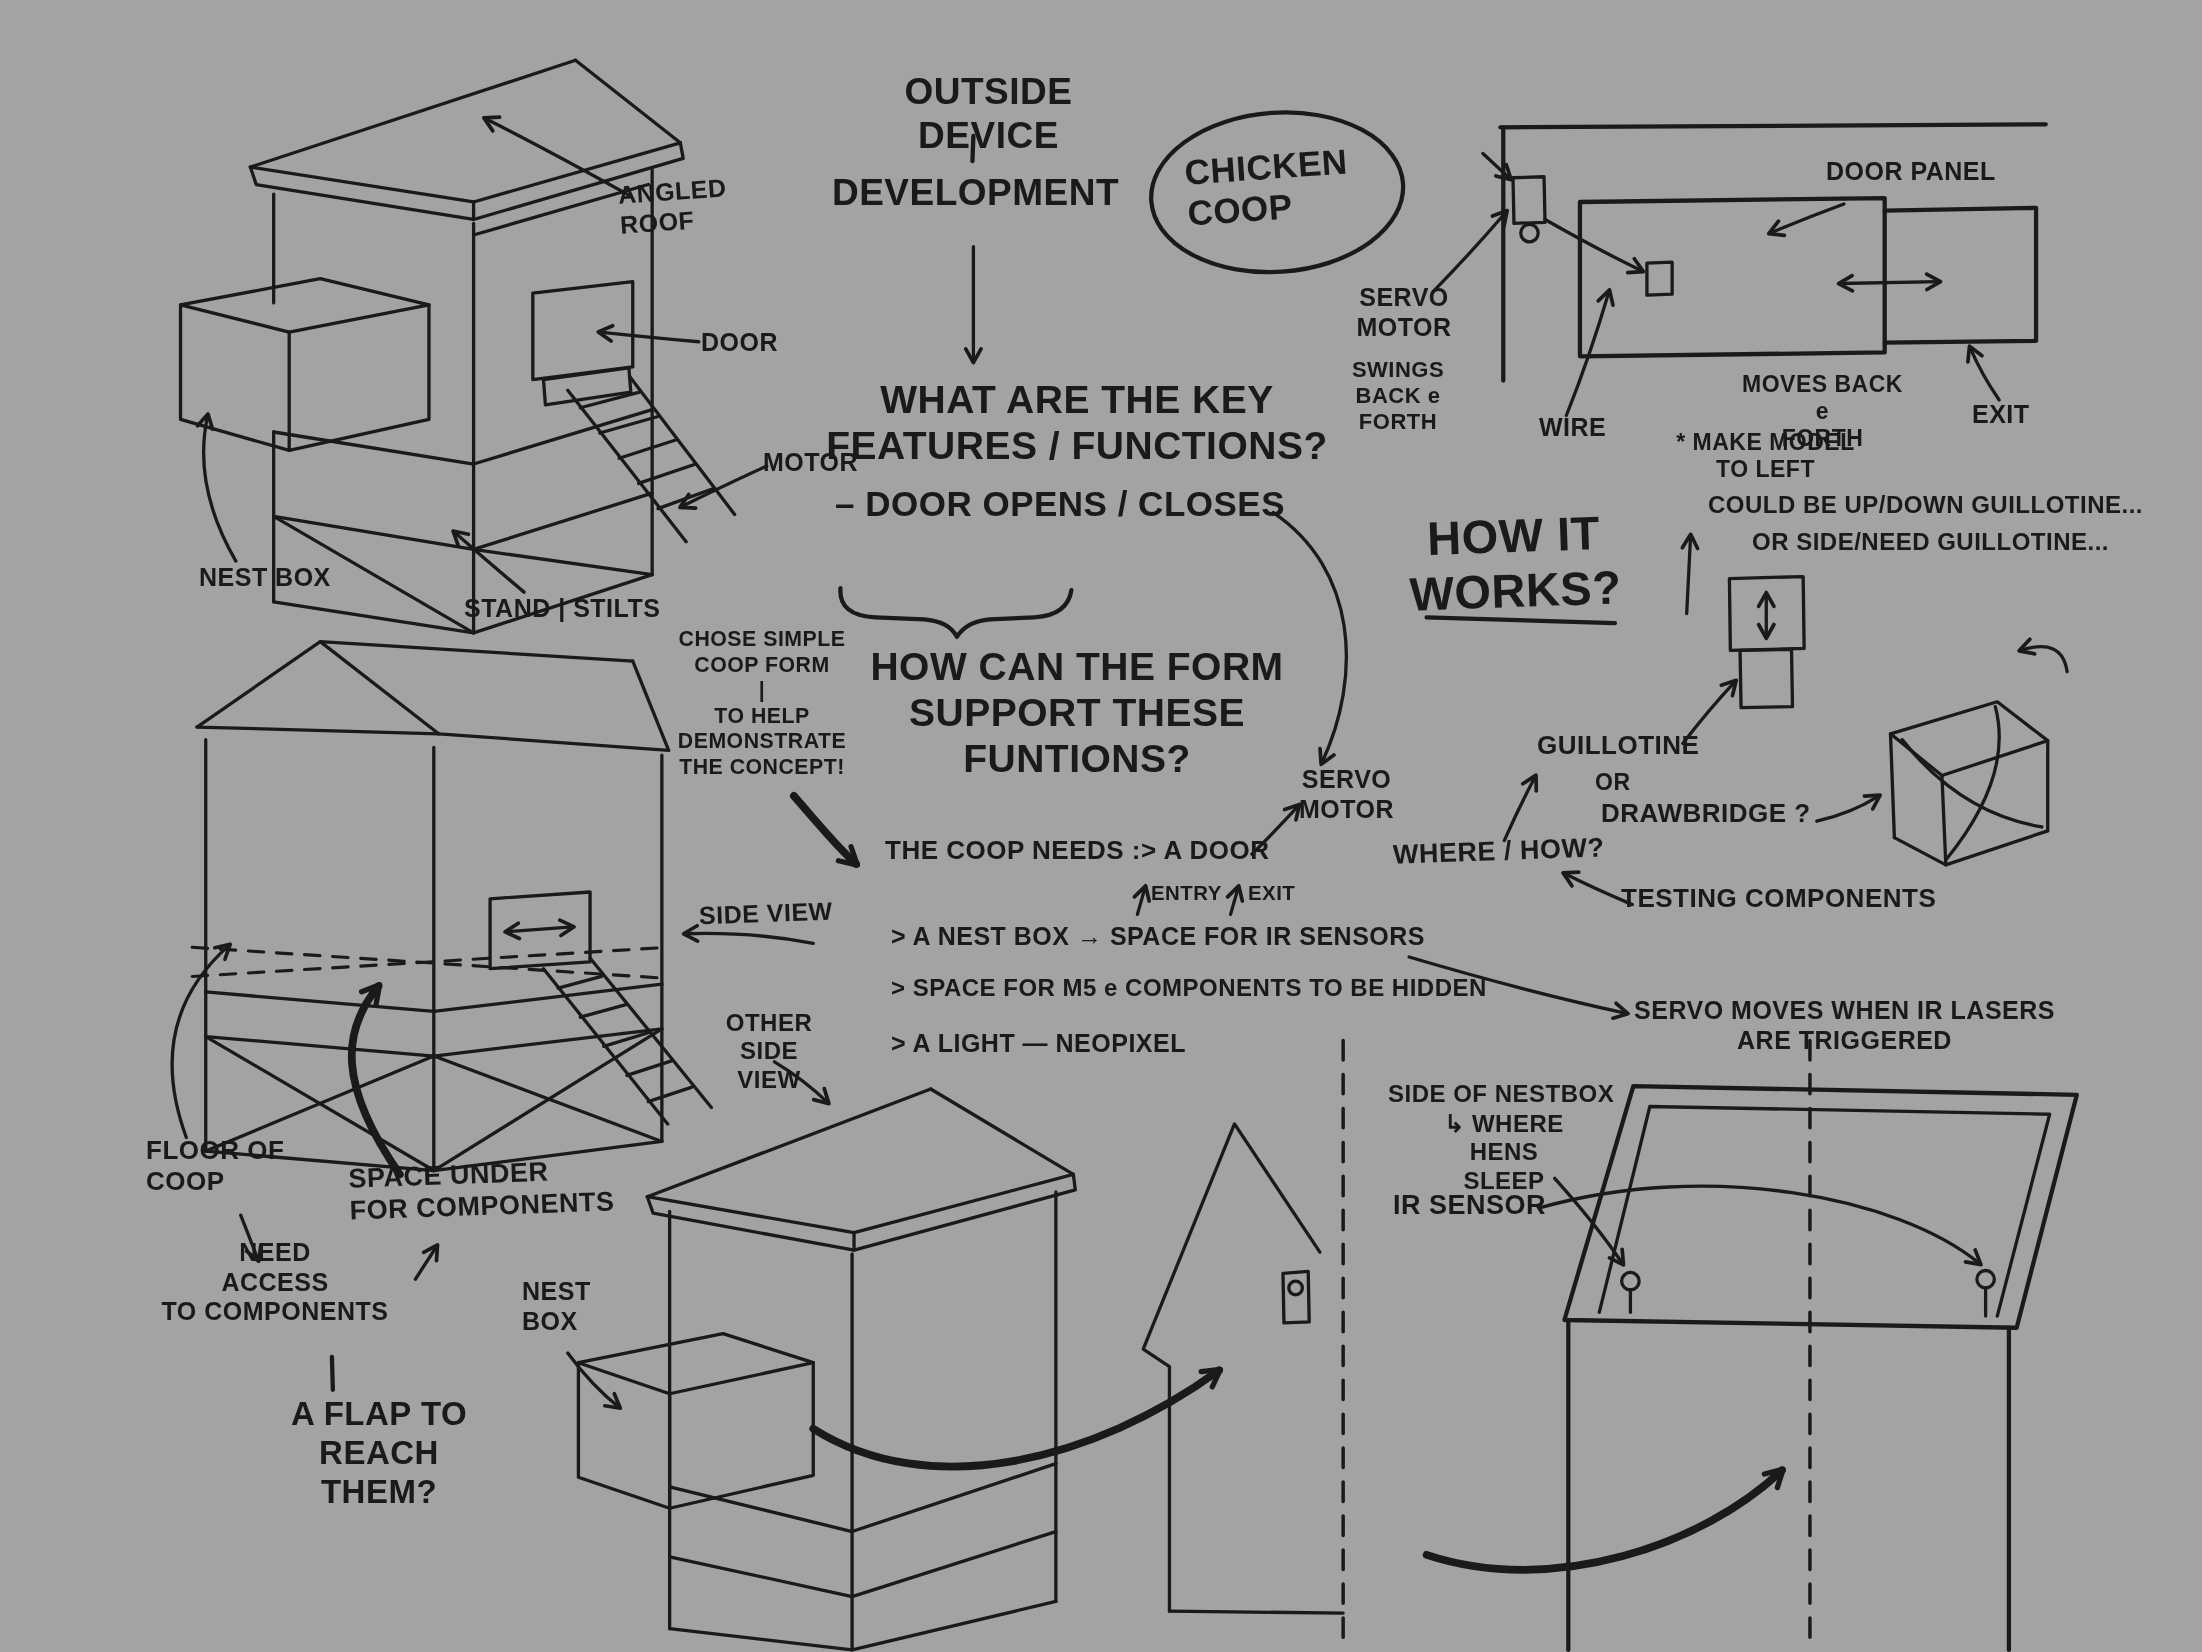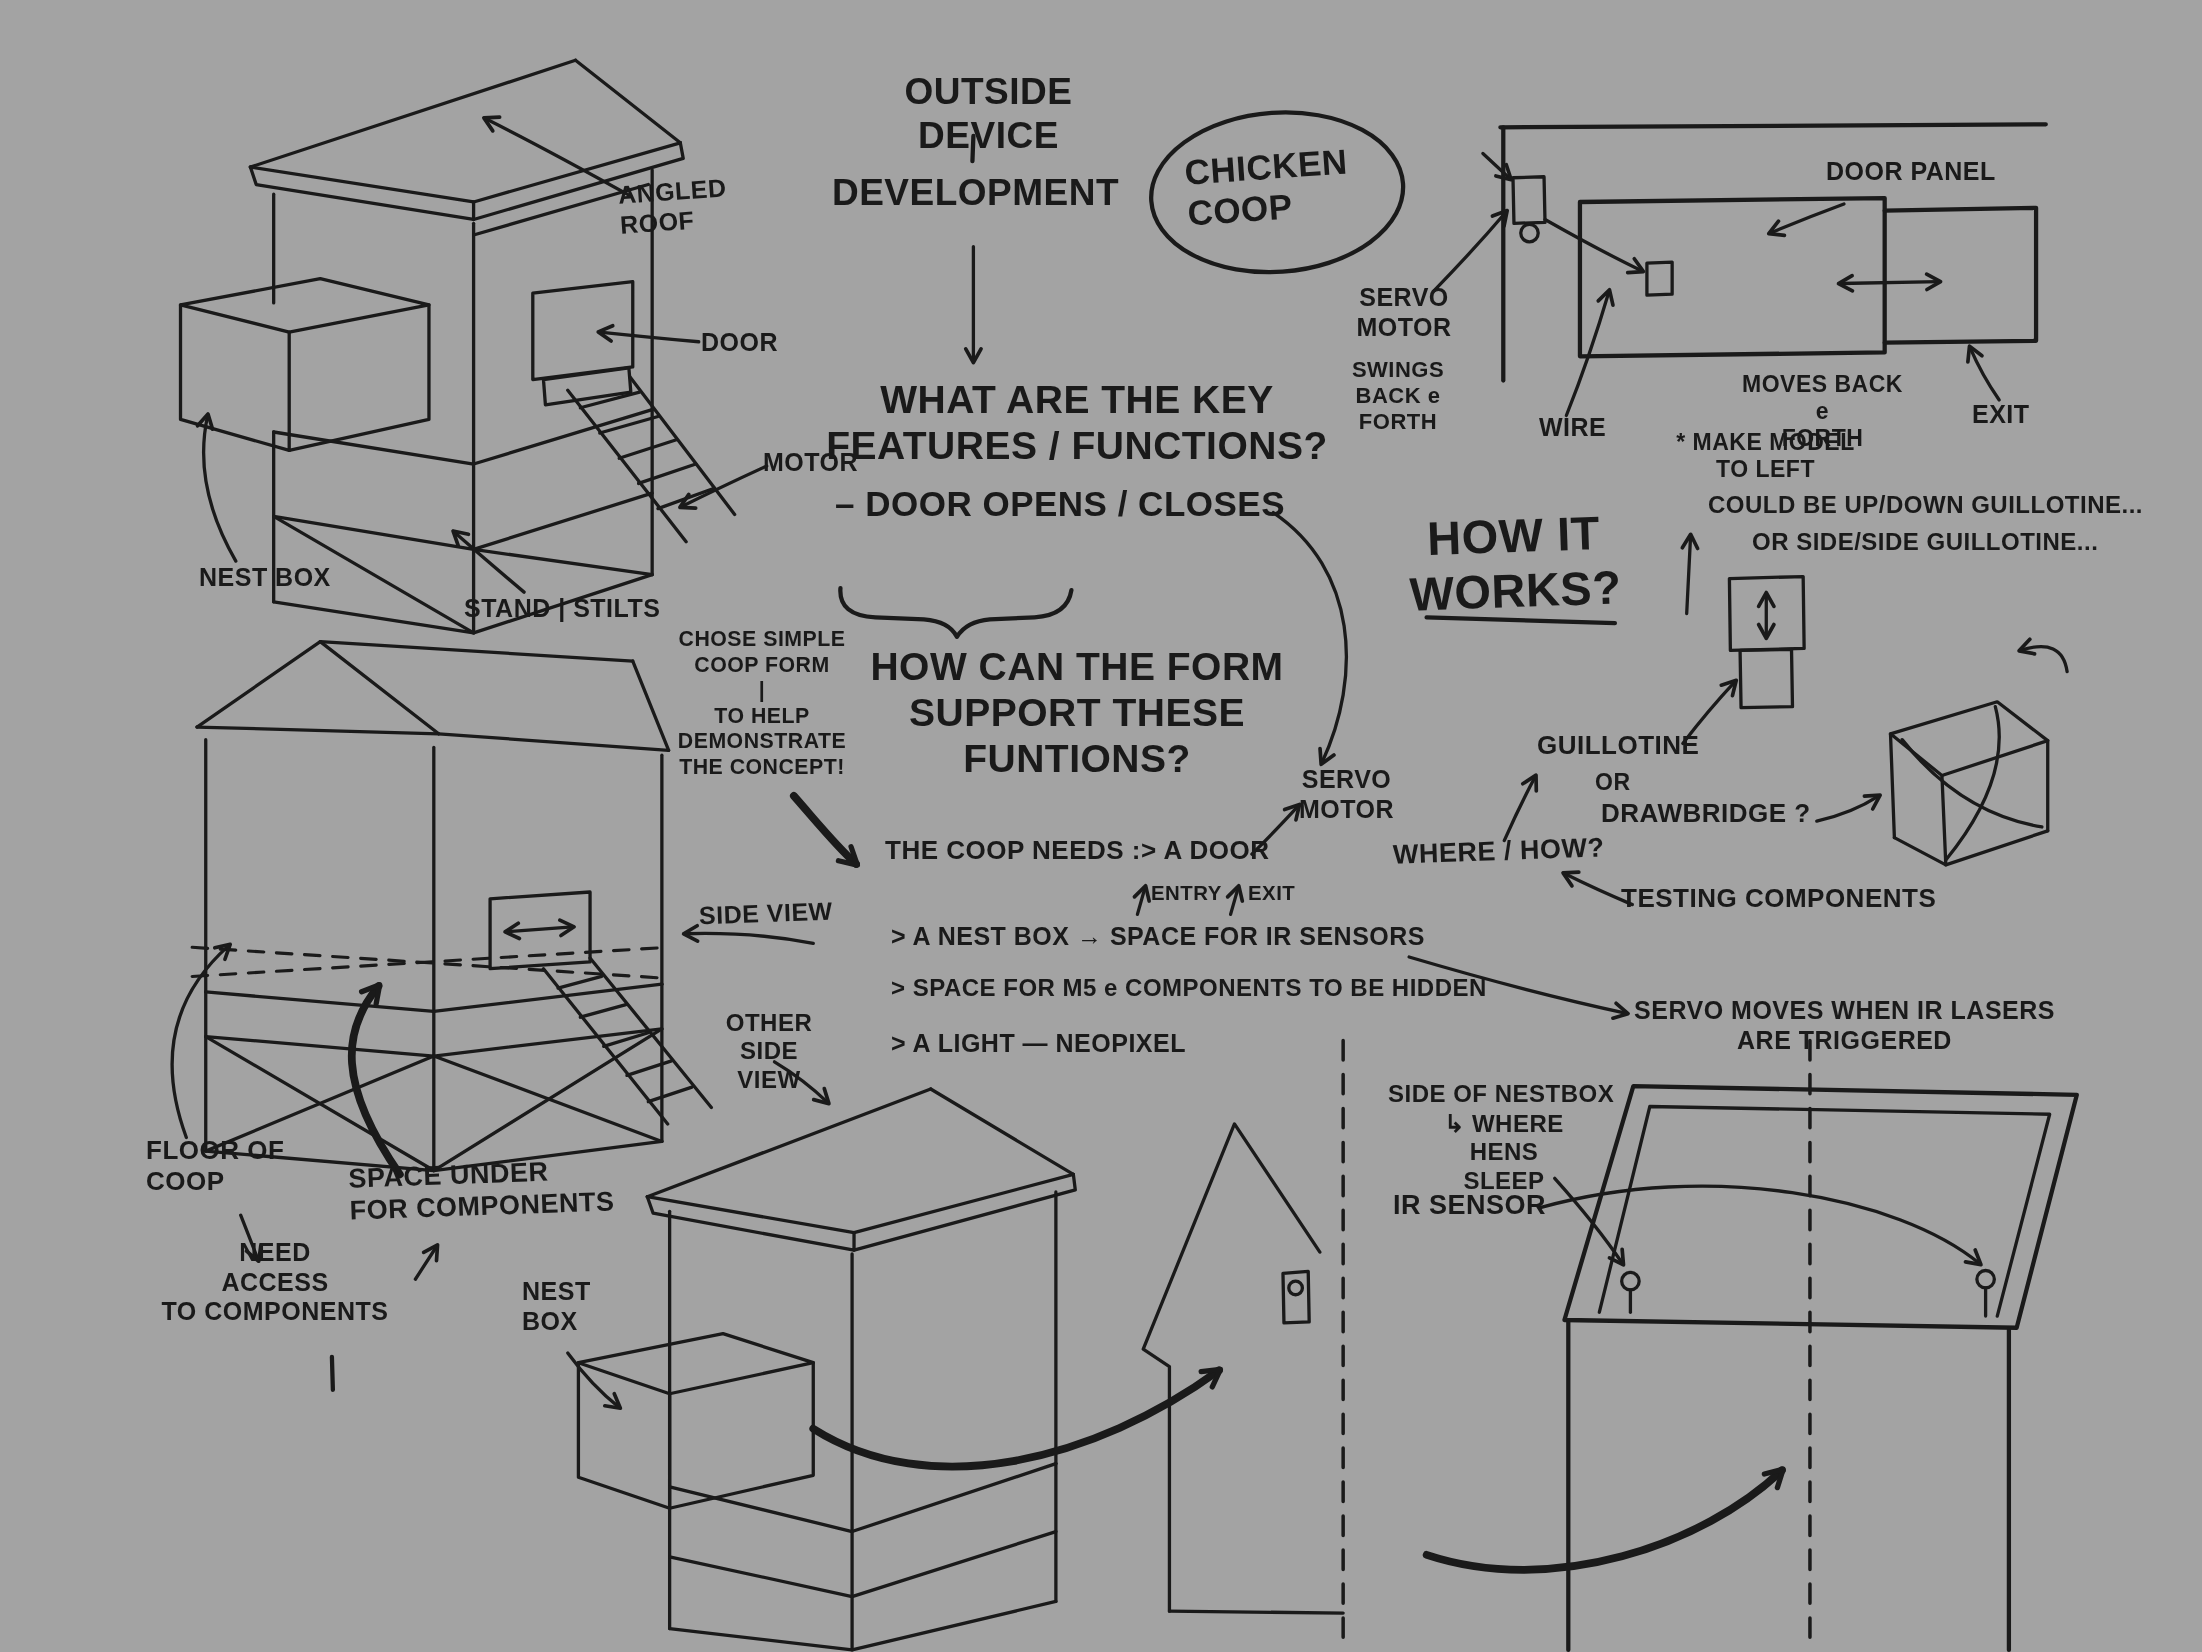--- a/index.html
+++ b/index.html
@@ -256,36 +256,39 @@
 <div class="lbl" style="left:1539px;top:413px;font-size:25px">WIRE</div>
 <div class="lbl ctr" style="left:1735px;top:371px;width:175px;font-size:23px">MOVES BACK e
 FORTH</div>
 <div class="lbl ctr" style="left:1671px;top:429px;width:189px;font-size:23px">* MAKE MODEL
 TO LEFT</div>
 <div class="lbl" style="left:1972px;top:400px;font-size:25px">EXIT</div>
 
 <div class="lbl ctr" style="left:1393px;top:508px;width:243px;font-size:47px;transform:rotate(-2deg)">HOW IT
 WORKS?</div>
 <div class="lbl" style="left:1708px;top:491px;font-size:24px">COULD BE UP/DOWN GUILLOTINE...</div>
-<div class="lbl" style="left:1752px;top:528px;font-size:24px">OR SIDE/SIDE GUILLOTINE...</div>
+<div class="lbl" style="left:1752px;top:528px;font-size:24px">OR SIDE/NEED GUILLOTINE...</div>
 <div class="lbl" style="left:1537px;top:730px;font-size:26px">GUILLOTINE</div>
 <div class="lbl" style="left:1595px;top:769px;font-size:23px">OR</div>
 <div class="lbl" style="left:1601px;top:798px;font-size:26px">DRAWBRIDGE ?</div>
 <div class="lbl" style="left:1393px;top:836px;font-size:27px;transform:rotate(-2deg)">WHERE / HOW?</div>
 <div class="lbl ctr" style="left:1293px;top:765px;width:107px;font-size:25px">SERVO
 MOTOR</div>
 <div class="lbl" style="left:1621px;top:883px;font-size:26px">TESTING COMPONENTS</div>
 <div class="lbl ctr" style="left:1626px;top:996px;width:437px;font-size:25px">SERVO MOVES WHEN IR LASERS
 ARE TRIGGERED</div>
 
 <div class="lbl" style="left:146px;top:1135px;font-size:26px">FLOOR OF
 COOP</div>
 <div class="lbl ctr" style="left:144px;top:1238px;width:262px;font-size:25px">NEED
 ACCESS
 TO COMPONENTS</div>
+<div class="lbl ctr" style="left:277px;top:1395px;width:204px;font-size:33px">A FLAP TO
+REACH
+THEM?</div>
 <div class="lbl" style="left:349px;top:1159px;font-size:27px;transform:rotate(-2deg)">SPACE UNDER
 FOR COMPONENTS</div>
 <div class="lbl" style="left:522px;top:1277px;font-size:25px">NEST
 BOX</div>
 
 <div class="lbl" style="left:1388px;top:1080px;font-size:24px">SIDE OF NESTBOX</div>
 <div class="lbl ctr" style="left:1407px;top:1110px;width:194px;font-size:24px">↳ WHERE HENS
 SLEEP</div>
 <div class="lbl" style="left:1393px;top:1190px;font-size:27px">IR SENSOR</div>
 

